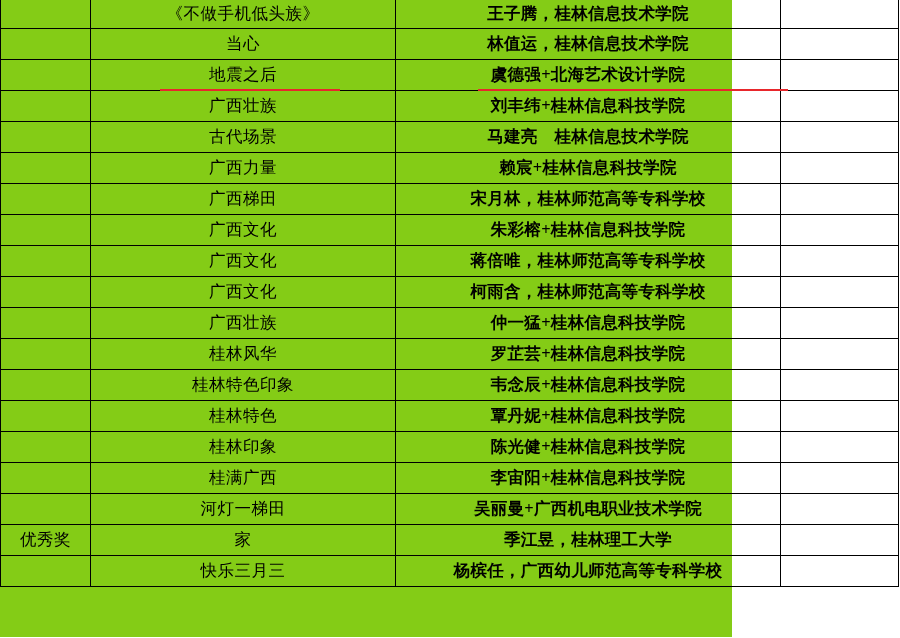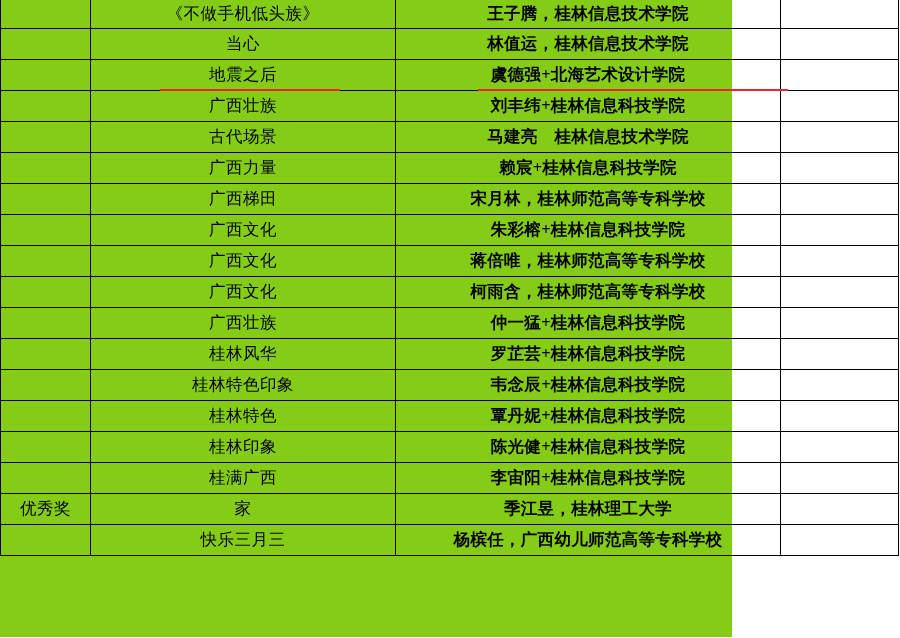--- a/index.html
+++ b/index.html
@@ -184,20 +184,26 @@
         <td class="author-cell">陈光健+桂林信息科技学院</td>
         <td class="blank-cell"></td>
       </tr>
       <tr>
         <td class="prize-cell"></td>
         <td class="title-cell">桂满广西</td>
         <td class="author-cell">李宙阳+桂林信息科技学院</td>
         <td class="blank-cell"></td>
       </tr>
       <tr>
+        <td class="prize-cell"></td>
+        <td class="title-cell">河灯一梯田</td>
+        <td class="author-cell">吴丽曼+广西机电职业技术学院</td>
+        <td class="blank-cell"></td>
+      </tr>
+      <tr>
         <td class="prize-cell">优秀奖</td>
         <td class="title-cell">家</td>
         <td class="author-cell">季江昱，桂林理工大学</td>
         <td class="blank-cell"></td>
       </tr>
       <tr>
         <td class="prize-cell"></td>
         <td class="title-cell">快乐三月三</td>
         <td class="author-cell">杨槟任，广西幼儿师范高等专科学校</td>
         <td class="blank-cell"></td>

